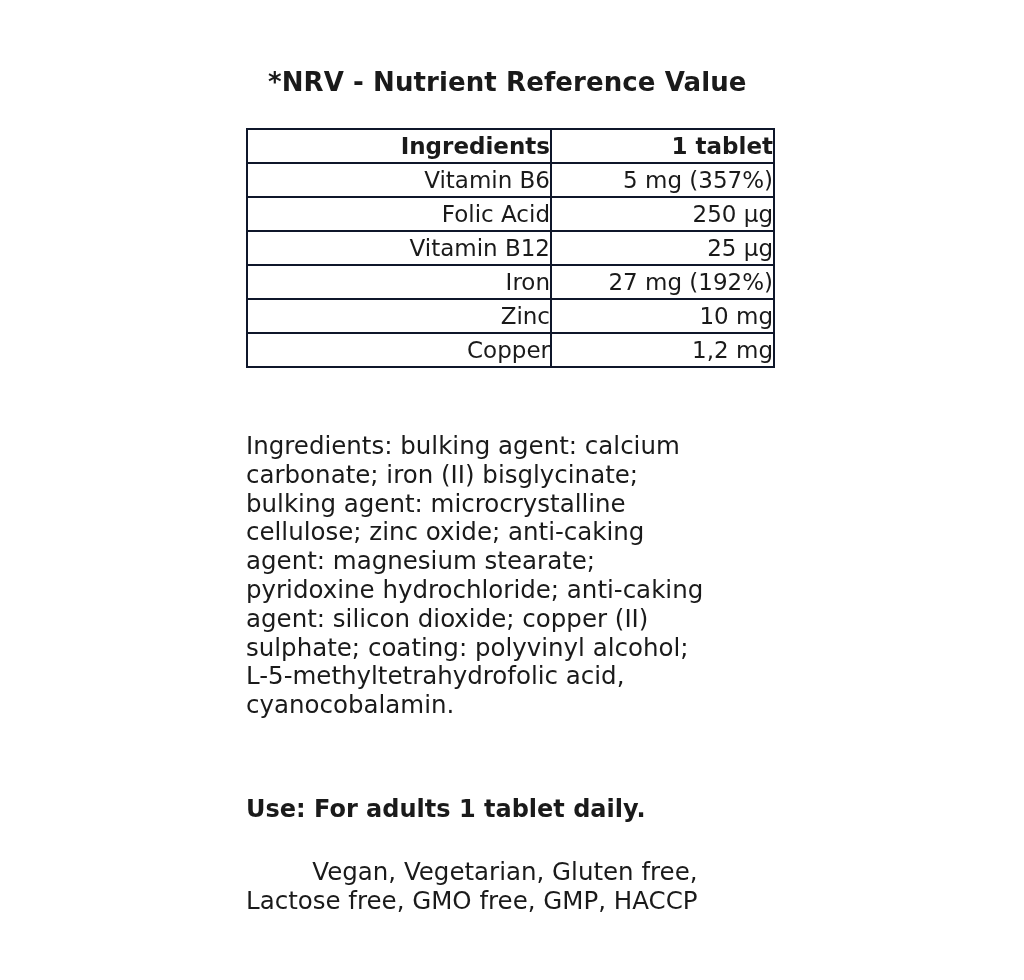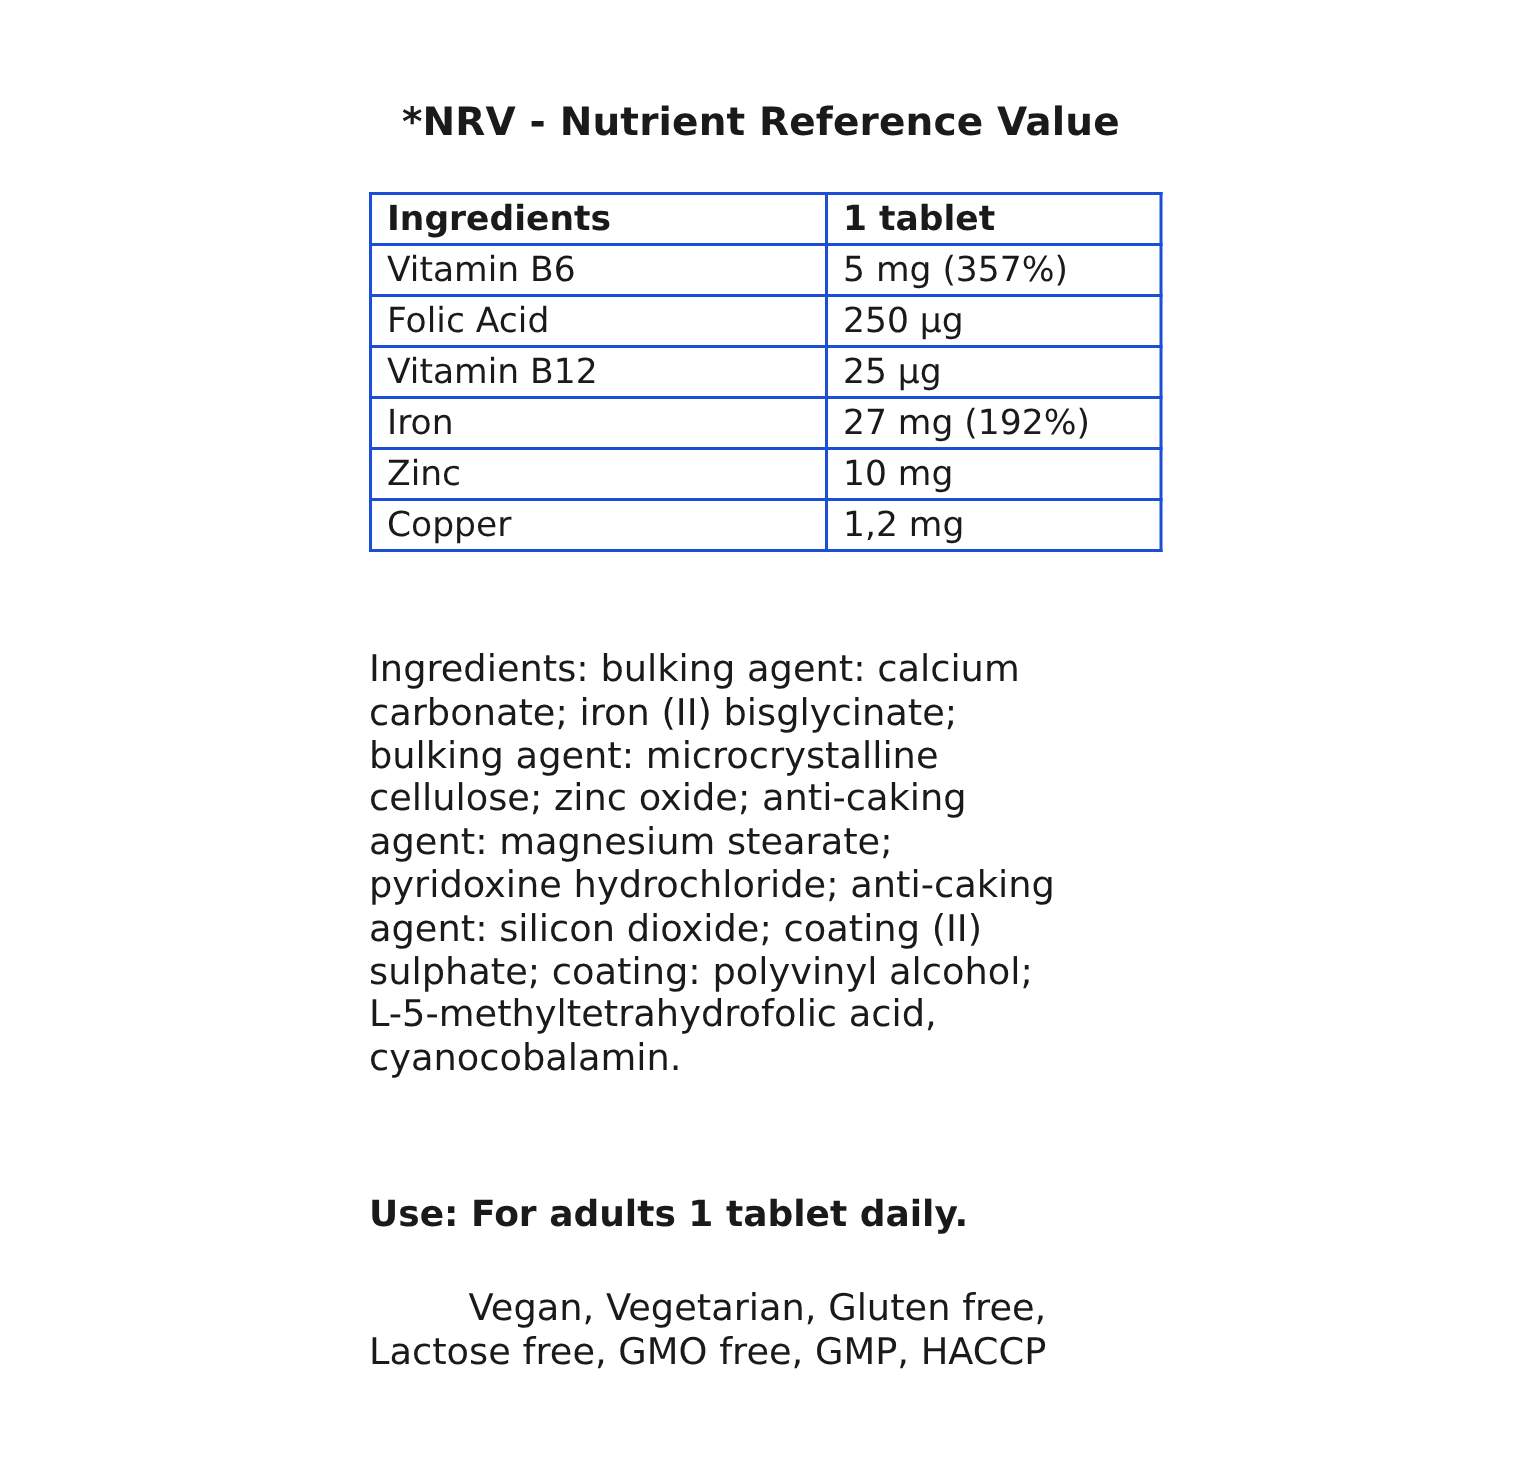--- a/index.html
+++ b/index.html
@@ -27,26 +27,26 @@
     }
     table.nutrition {
       position: absolute;
       left: 246px;
       top: 128px;
       width: 527px;
       border-collapse: collapse;
       table-layout: fixed;
     }
     table.nutrition td, table.nutrition th {
-      border: 2px solid #1d4ed8;
+      border: 2px solid #0f172a;
       height: 32px;
       padding: 0 0 0 10px;
       font-size: 23px;
       line-height: 32px;
-      text-align: left;
+      text-align: right;
       white-space: nowrap;
       overflow: hidden;
       font-weight: normal;
       vertical-align: middle;
     }
     table.nutrition th {
       font-weight: bold;
     }
     table.nutrition col.c1 { width: 304px; }
     table.nutrition col.c2 { width: 223px; }
@@ -123,21 +123,21 @@
   </tbody>
 </table>
 
 <div class="ingredients-text">
   <div>Ingredients: bulking agent: calcium</div>
   <div>carbonate; iron (II) bisglycinate;</div>
   <div>bulking agent: microcrystalline</div>
   <div>cellulose; zinc oxide; anti-caking</div>
   <div>agent: magnesium stearate;</div>
   <div>pyridoxine hydrochloride; anti-caking</div>
-  <div>agent: silicon dioxide; coating (II)</div>
+  <div>agent: silicon dioxide; copper (II)</div>
   <div>sulphate; coating: polyvinyl alcohol;</div>
   <div>L-5-methyltetrahydrofolic acid,</div>
   <div>cyanocobalamin.</div>
 </div>
 
 <div class="usage">Use: For adults 1 tablet daily.</div>
 
 <div class="certs">
   <div>Vegan, Vegetarian, Gluten free,</div>
   <div>Lactose free, GMO free, GMP, HACCP</div>

